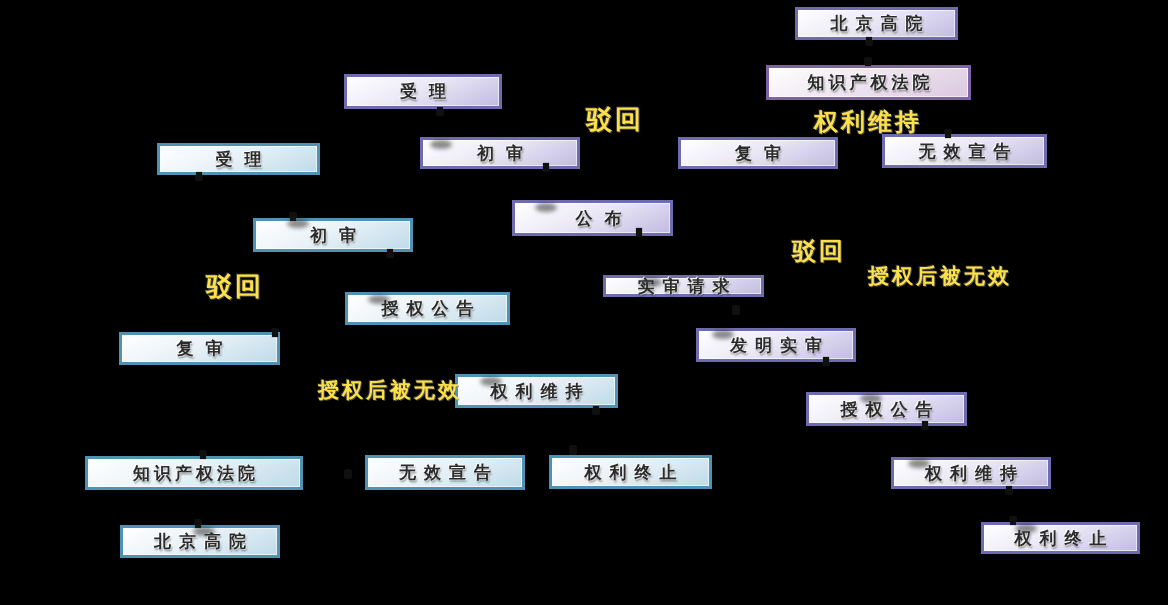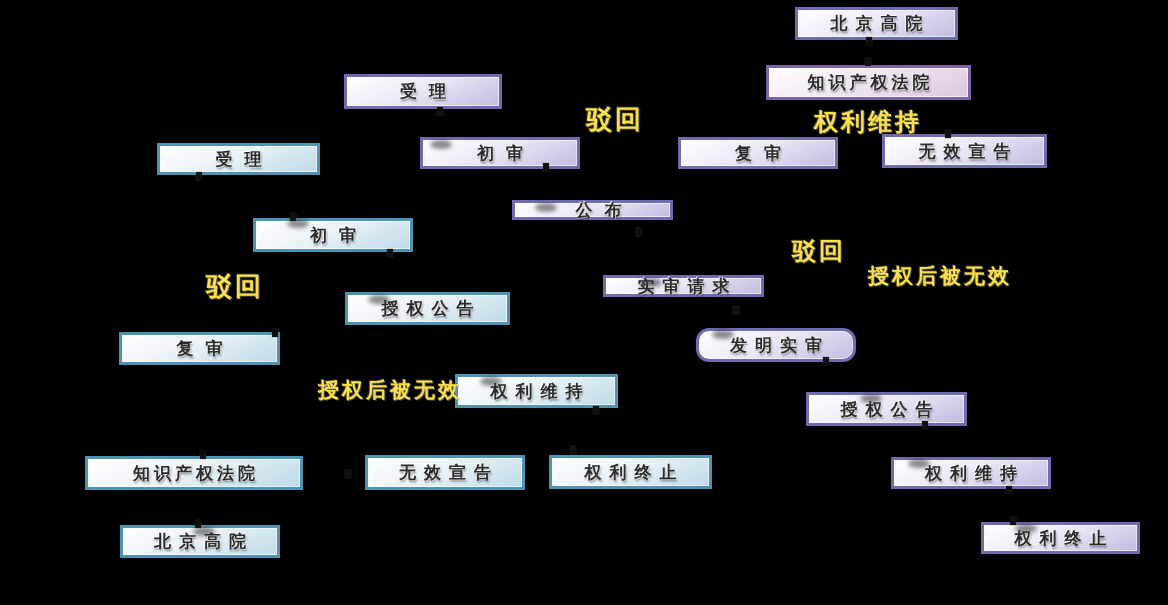--- a/index.html
+++ b/index.html
@@ -71,23 +71,23 @@
 <body>
 
 <div class="canvas">
   <div id="nodes-layer">
       <div class="node purple" style="left: 344px; top: 74px; width: 158px; height: 35px; letter-spacing: 12px; padding-left: 12px;">受理</div>
       <div class="node purple" style="left: 420px; top: 137px; width: 160px; height: 32px; letter-spacing: 12px; padding-left: 12px;">初审</div>
       <div class="node purple" style="left: 678px; top: 137px; width: 160px; height: 32px; letter-spacing: 12px; padding-left: 12px;">复审</div>
       <div class="node purple" style="left: 882px; top: 134px; width: 165px; height: 34px; letter-spacing: 8px; padding-left: 8px;">无效宣告</div>
       <div class="node lilac" style="left: 766px; top: 65px; width: 205px; height: 35px; letter-spacing: 4px; padding-left: 4px;">知识产权法院</div>
       <div class="node purple" style="left: 795px; top: 7px; width: 163px; height: 33px; letter-spacing: 8px; padding-left: 8px;">北京高院</div>
-      <div class="node purple" style="left: 512px; top: 200px; width: 161px; height: 20px; letter-spacing: 12px; padding-left: 24px;">公布</div>
+      <div class="node purple" style="left: 512px; top: 200px; width: 161px; height: 36px; letter-spacing: 12px; padding-left: 24px;">公布</div>
       <div class="node purple" style="left: 603px; top: 275px; width: 161px; height: 22px; letter-spacing: 8px; padding-left: 8px;">实审请求</div>
-      <div class="node purple" style="left: 696px; top: 328px; width: 160px; height: 34px; letter-spacing: 8px; padding-left: 8px; border-radius: 13px;">发明实审</div>
+      <div class="node purple" style="left: 696px; top: 328px; width: 160px; height: 34px; letter-spacing: 8px; padding-left: 8px;">发明实审</div>
       <div class="node purple" style="left: 806px; top: 392px; width: 161px; height: 34px; letter-spacing: 8px; padding-left: 8px;">授权公告</div>
       <div class="node purple" style="left: 891px; top: 457px; width: 160px; height: 32px; letter-spacing: 8px; padding-left: 8px;">权利维持</div>
       <div class="node purple" style="left: 981px; top: 522px; width: 159px; height: 32px; letter-spacing: 8px; padding-left: 8px;">权利终止</div>
       <div class="node blue" style="left: 157px; top: 143px; width: 163px; height: 32px; letter-spacing: 12px; padding-left: 12px;">受理</div>
       <div class="node blue" style="left: 253px; top: 218px; width: 160px; height: 34px; letter-spacing: 12px; padding-left: 12px;">初审</div>
       <div class="node blue" style="left: 345px; top: 292px; width: 165px; height: 33px; letter-spacing: 8px; padding-left: 8px;">授权公告</div>
       <div class="node blue" style="left: 119px; top: 332px; width: 161px; height: 33px; letter-spacing: 12px; padding-left: 12px;">复审</div>
       <div class="node blue" style="left: 455px; top: 374px; width: 163px; height: 34px; letter-spacing: 8px; padding-left: 8px;">权利维持</div>
       <div class="node blue" style="left: 365px; top: 455px; width: 160px; height: 35px; letter-spacing: 8px; padding-left: 8px;">无效宣告</div>
       <div class="node blue" style="left: 549px; top: 455px; width: 163px; height: 34px; letter-spacing: 8px; padding-left: 8px;">权利终止</div>

